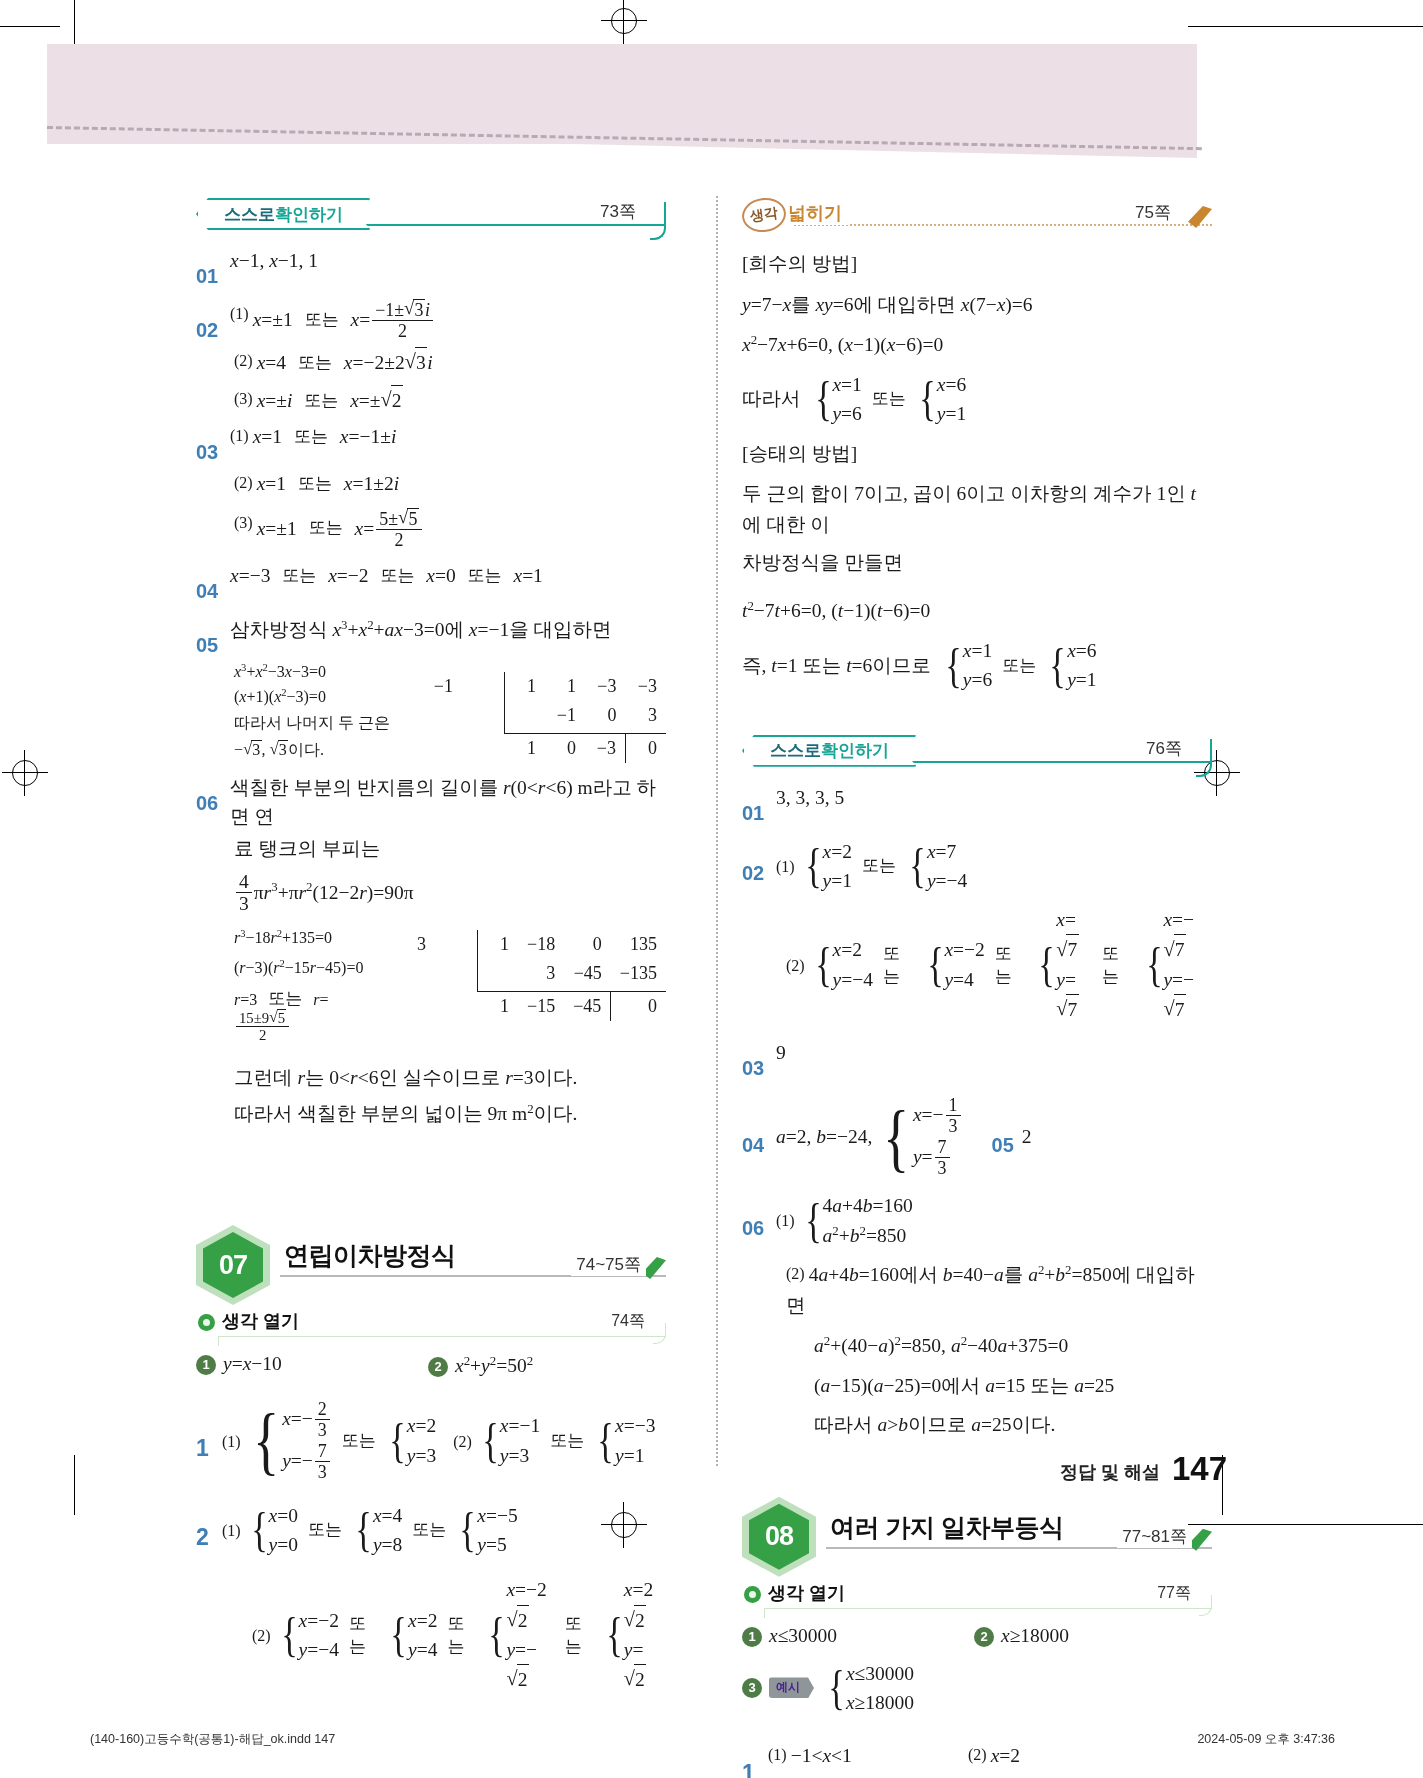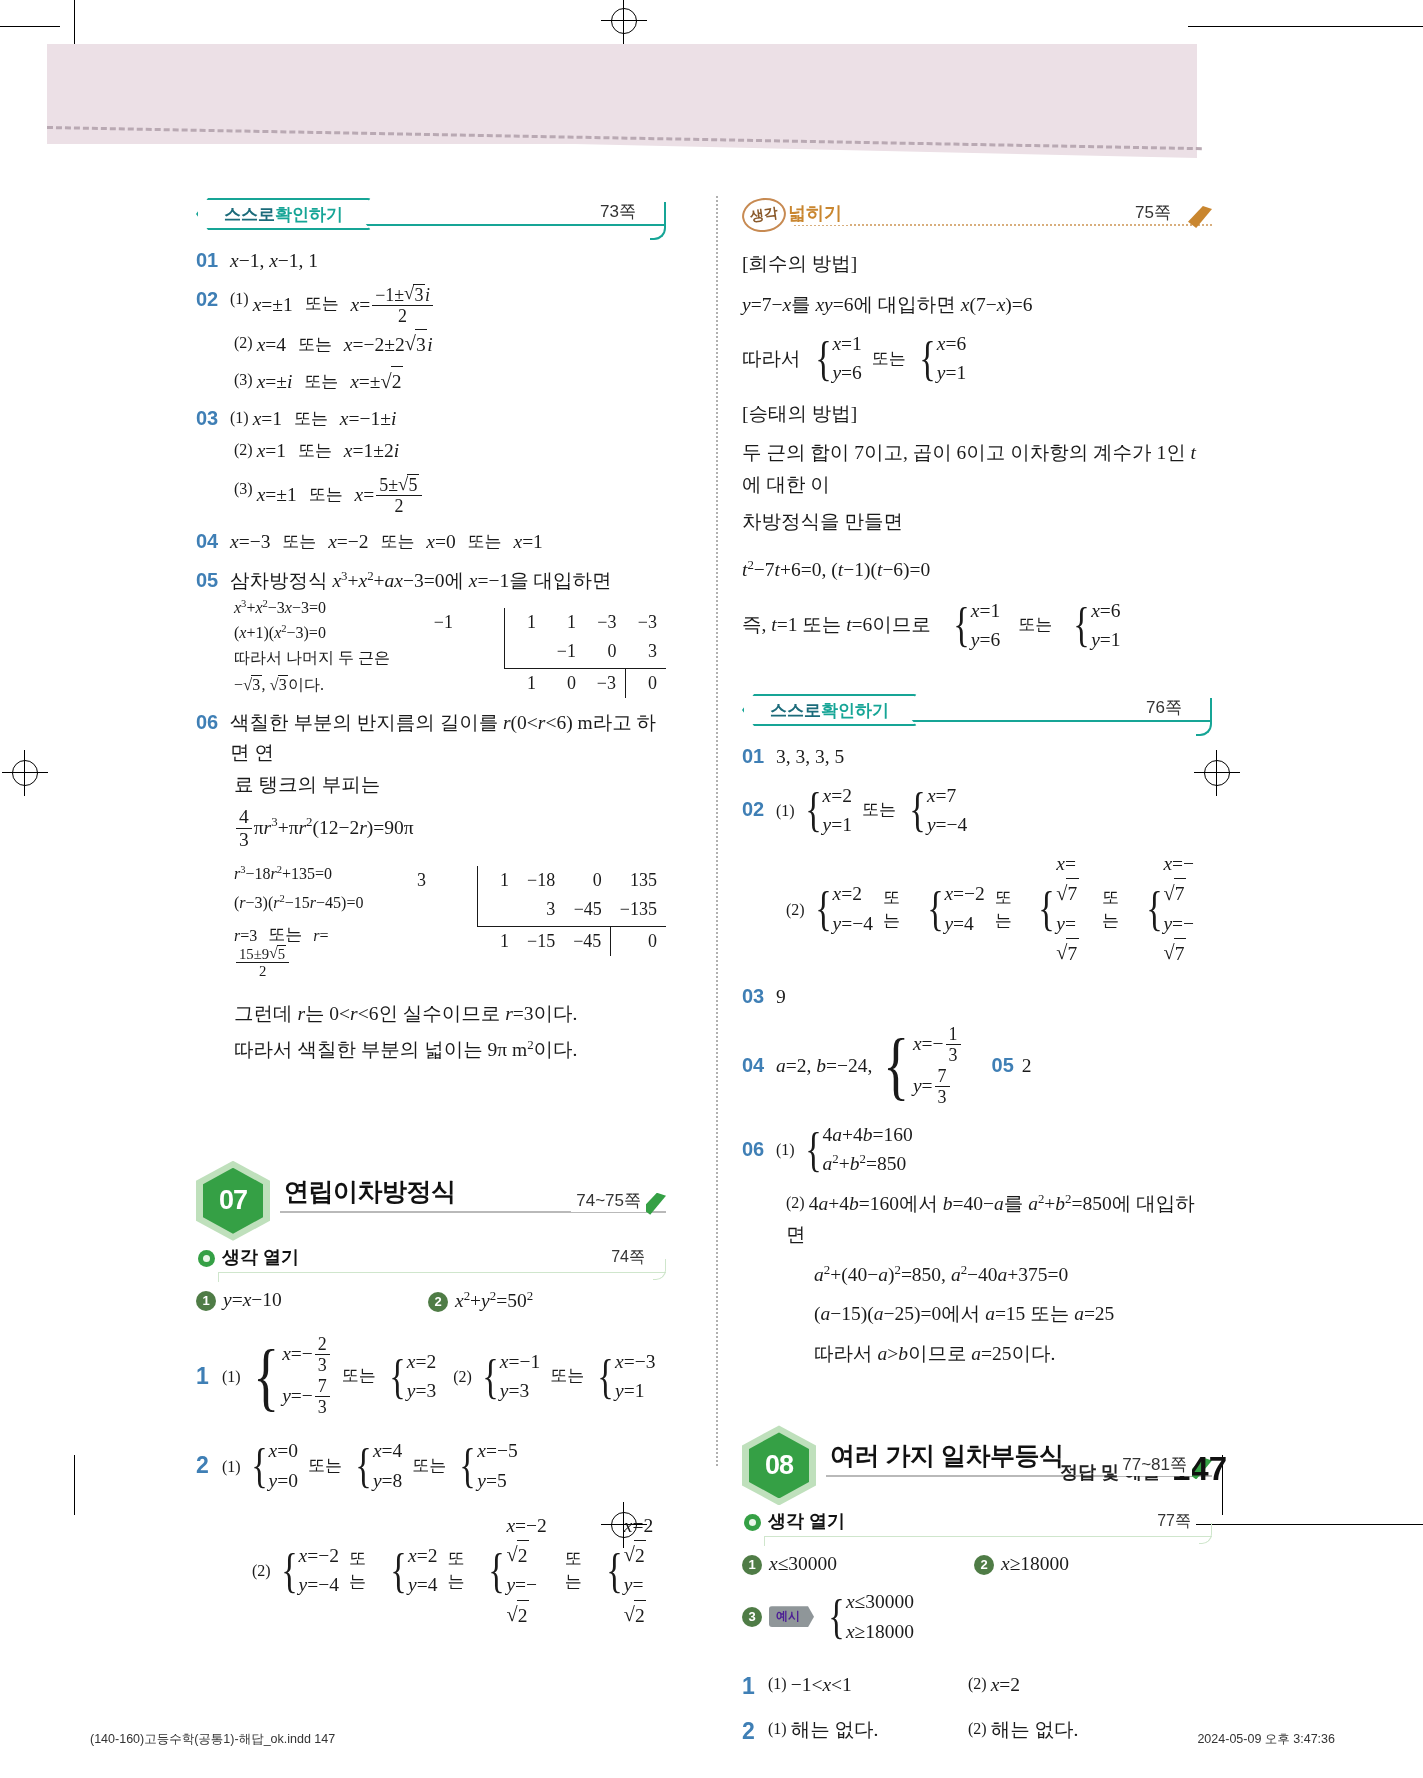--- a/index.html
+++ b/index.html
@@ -166,21 +166,21 @@
     position:absolute;right:0;top:14px;width:12px;height:20px;
     border-right:1.6px solid #cfe6cc;border-bottom:1.6px solid #cfe6cc;
     border-bottom-right-radius:10px;
   }
 
   
   .item{display:flex;align-items:flex-start;margin:0 0 9px 0;}
   .num{
     flex:0 0 auto;width:34px;
     font-family:"Liberation Sans",sans-serif;font-weight:bold;font-size:20px;
-    color:#3f7fb5;line-height:1.45;
+    color:#3f7fb5;line-height:1.45;margin-top:16px;
   }
   .num.sm{font-size:23px;width:26px;color:#3f7fb5;}
   .body{flex:1 1 auto;font-size:19.5px;line-height:1.52;}
   .sub{display:inline-block;font-size:16px;vertical-align:top;padding-top:2px;margin-right:4px;}
   .subline{margin-left:38px;font-size:19.5px;line-height:1.52;margin-bottom:7px;}
   .ln{margin-bottom:6px;}
 
   
   .cnum{
     display:inline-block;width:20px;height:20px;border-radius:50%;
@@ -553,20 +553,21 @@
       <div class="rule"></div>
       <div class="swoosh"></div>
       <div class="badge">생각</div>
       <div class="ttl">넓히기</div>
       <div class="pg">75쪽</div>
     </div>
 
     <div style="font-size:19.5px;line-height:1.62;margin-top:12px;">
       <div class="ln" style="margin-bottom:9px;">[희수의 방법]</div>
       <div class="ln math" style="margin-bottom:9px;"><i>y</i>=7−<i>x</i>를 <i>xy</i>=6에 대입하면 <i>x</i>(7−<i>x</i>)=6</div>
+      <div class="ln math" style="margin-bottom:9px;"><i>x</i><sup>2</sup>−7<i>x</i>+6=0, (<i>x</i>−1)(<i>x</i>−6)=0</div>
       <div class="math" style="display:flex;align-items:center;margin-bottom:10px;">
         <span style="margin-right:8px;">따라서</span>
         <span class="sys">
             <span class="brace">{</span>
             <span class="rows">
               <span><i>x</i>=1</span>
               <span><i>y</i>=6</span>
             </span>
           </span>
         <span class="ttn">또는</span>
@@ -575,21 +576,21 @@
             <span class="rows">
               <span><i>x</i>=6</span>
               <span><i>y</i>=1</span>
             </span>
           </span>
       </div>
       <div class="ln" style="margin-bottom:8px;">[승태의 방법]</div>
       <div class="ln" style="margin-bottom:6px;">두 근의 합이 7이고, 곱이 6이고 이차항의 계수가 1인 <i>t</i>에 대한 이</div>
       <div class="ln" style="margin-bottom:16px;">차방정식을 만들면</div>
       <div class="ln math" style="margin-bottom:10px;"><i>t</i><sup>2</sup>−7<i>t</i>+6=0, (<i>t</i>−1)(<i>t</i>−6)=0</div>
-      <div class="math" style="display:flex;align-items:center;gap:8px;">
+      <div class="math" style="display:flex;align-items:center;">
         <span style="margin-right:8px;">즉, <i>t</i>=1 또는 <i>t</i>=6이므로</span>
         <span class="sys">
             <span class="brace">{</span>
             <span class="rows">
               <span><i>x</i>=1</span>
               <span><i>y</i>=6</span>
             </span>
           </span>
         <span class="ttn">또는</span>
         <span class="sys">

